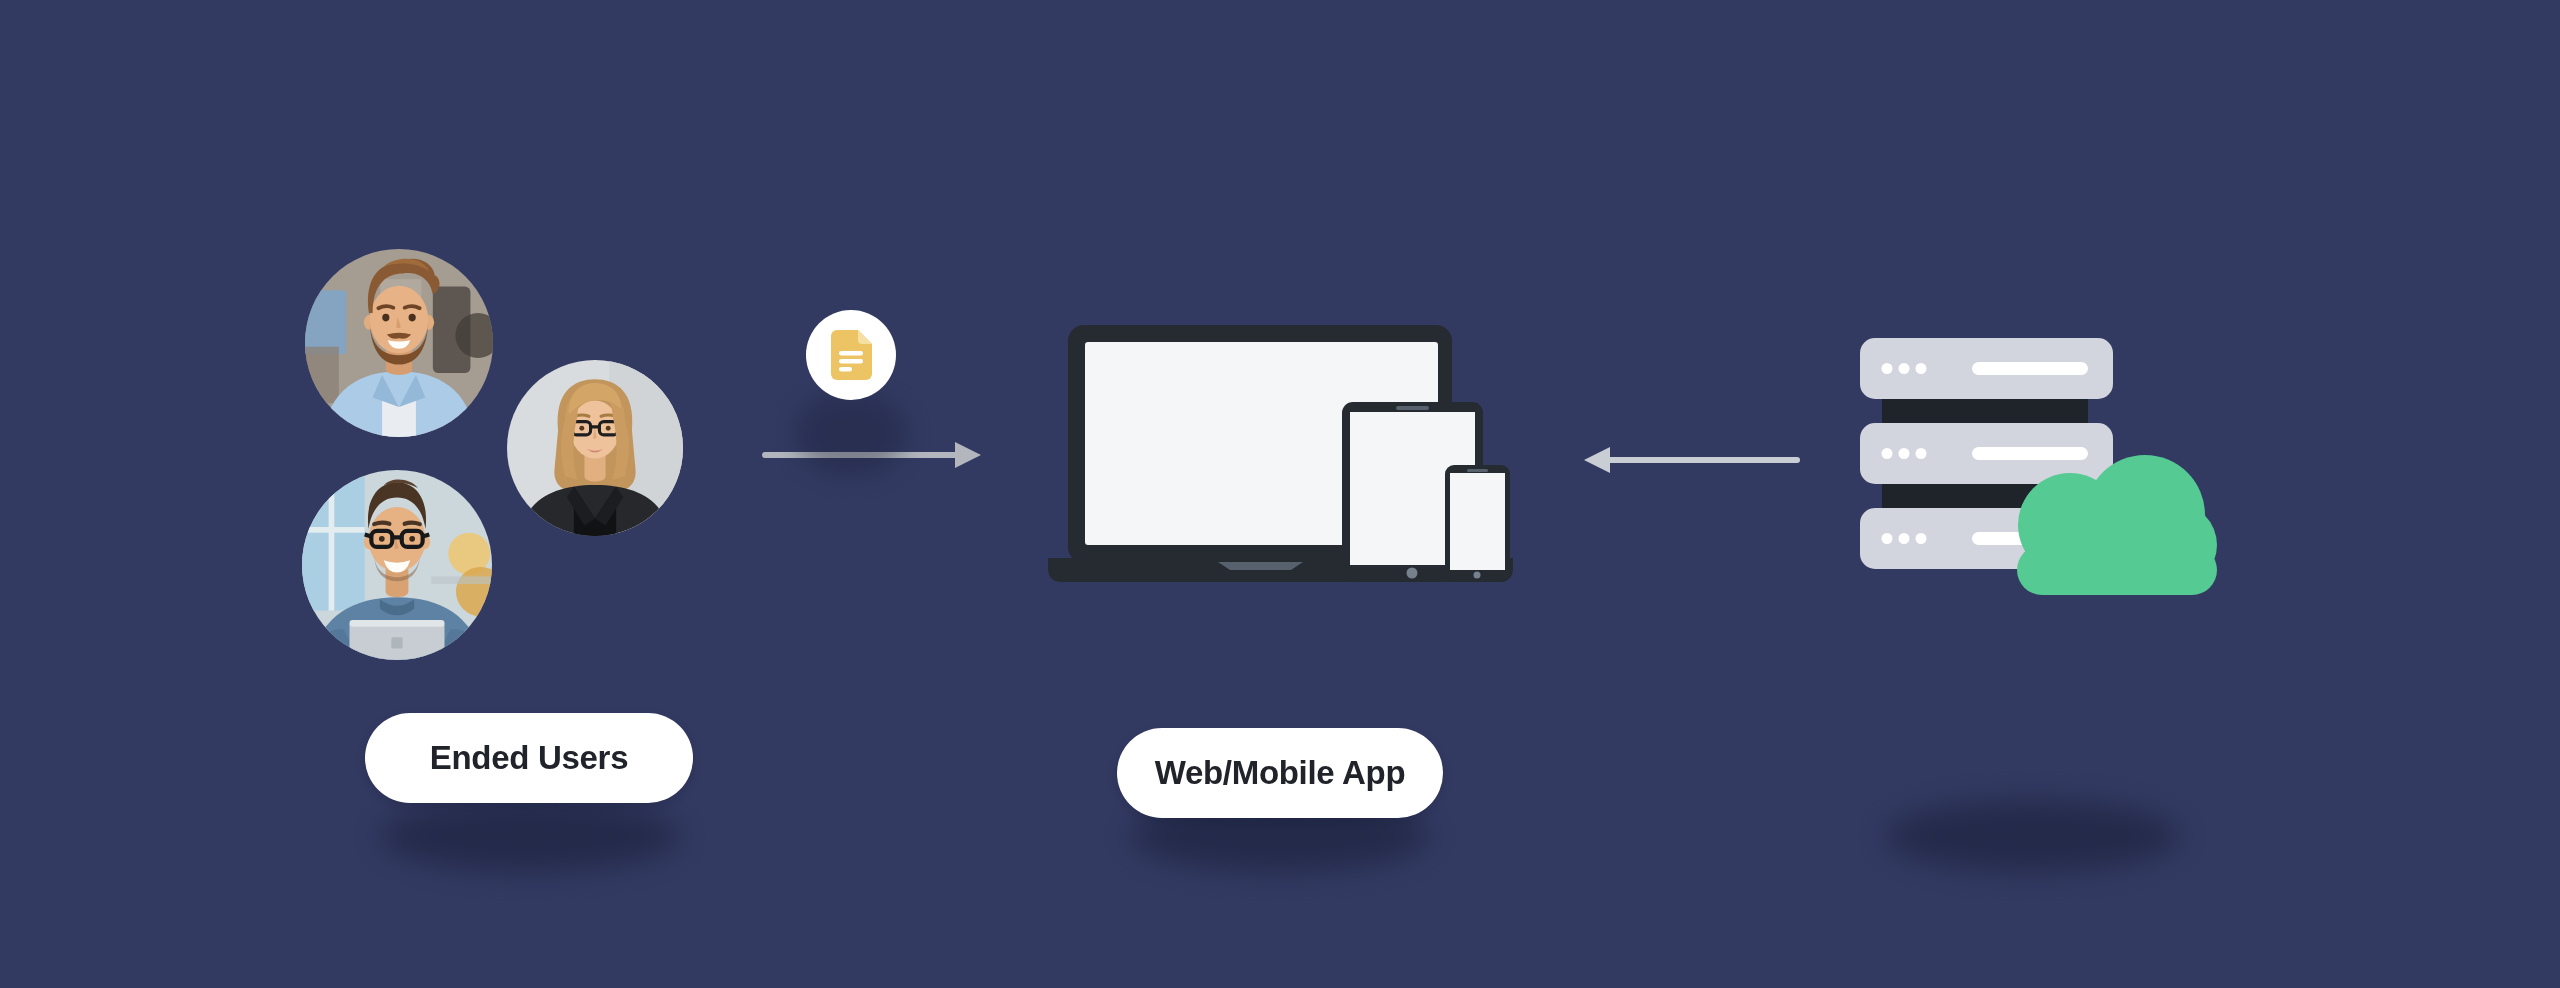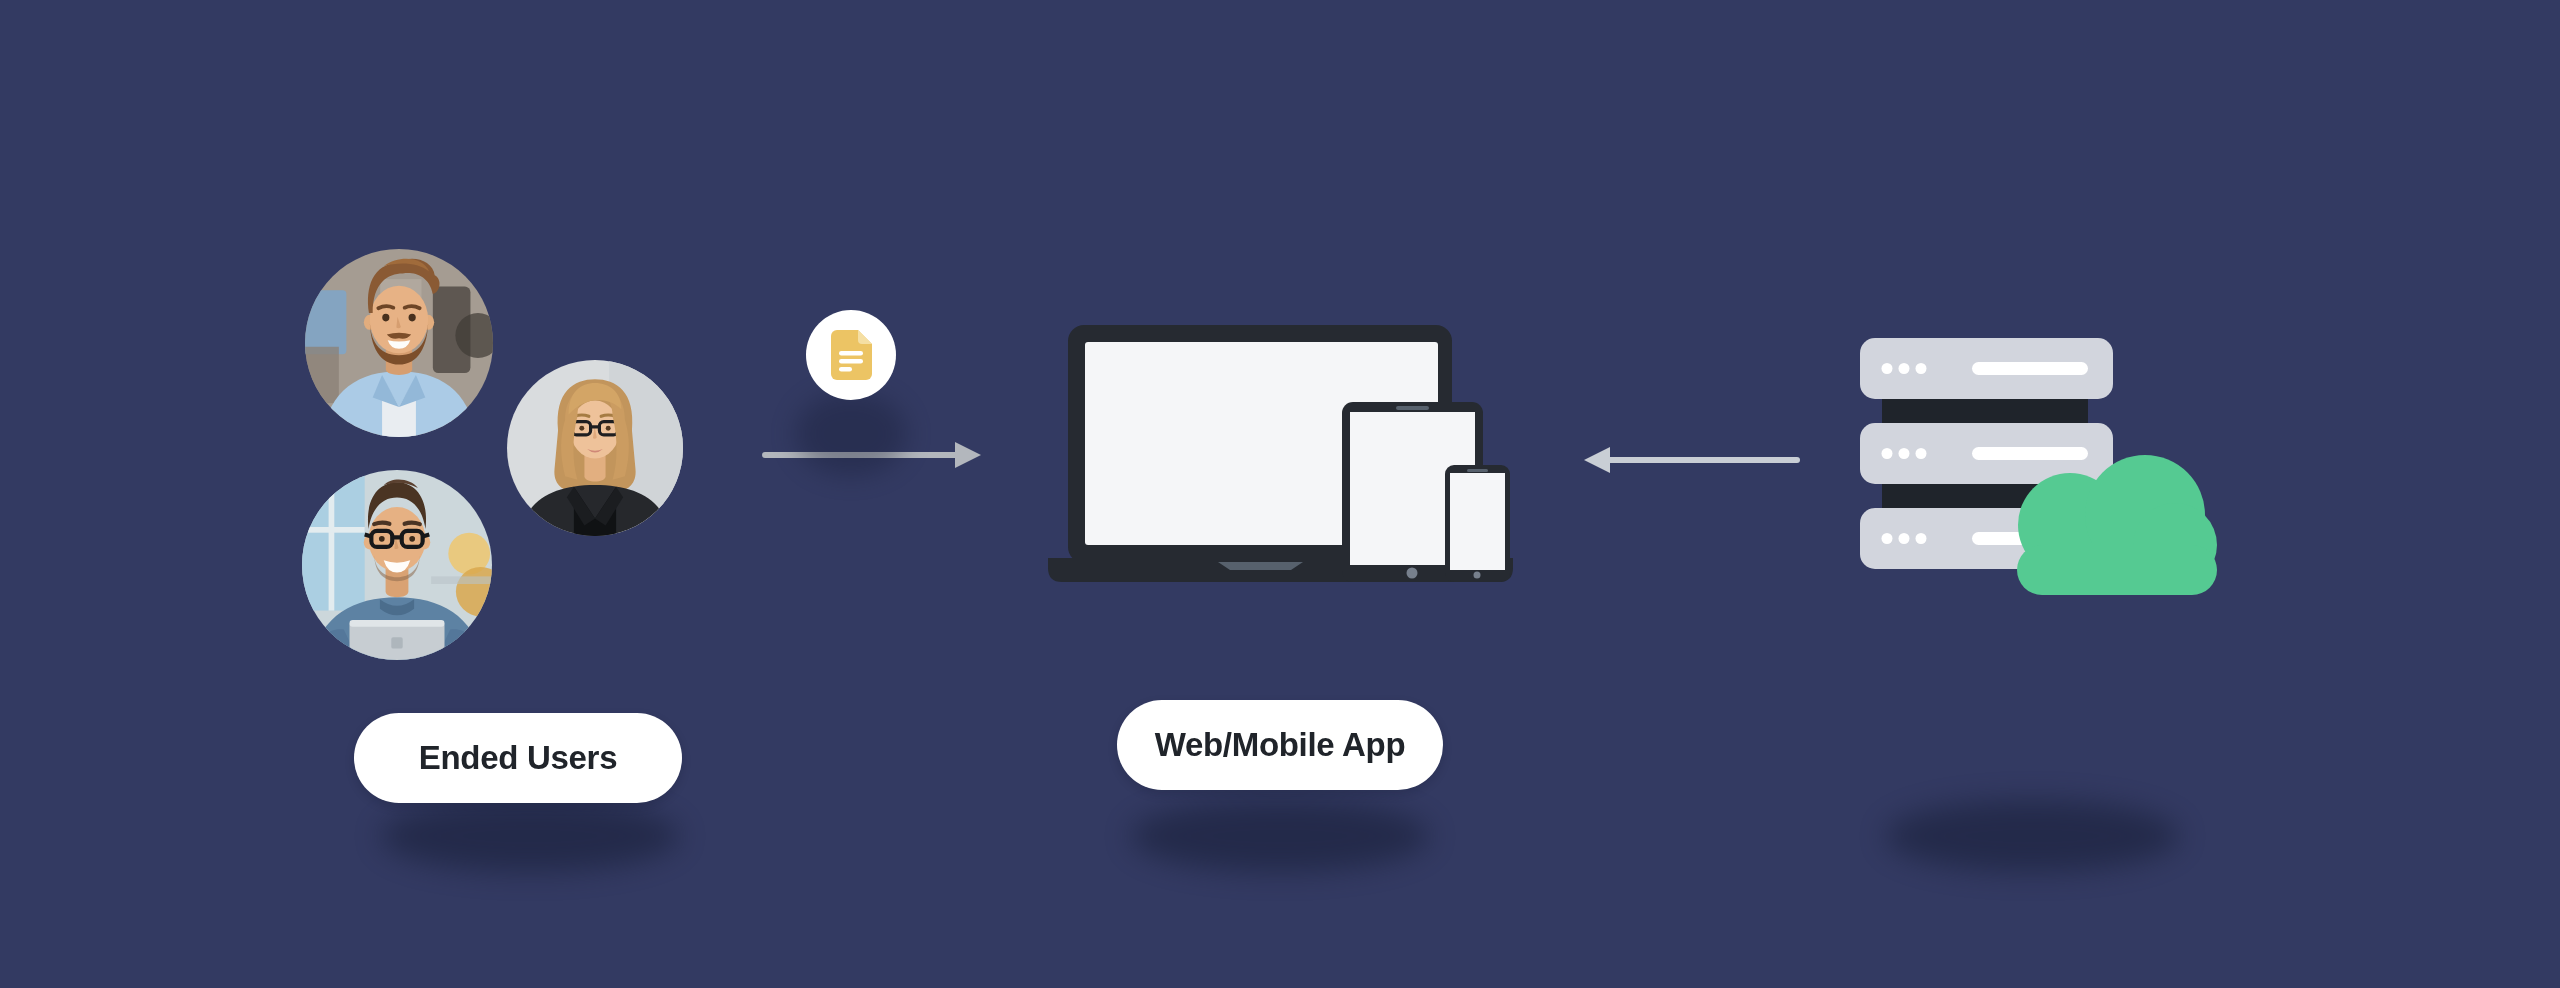--- a/index.html
+++ b/index.html
@@ -156,21 +156,21 @@
       </g>
       <path d="M35,31 C33,13 42,6.5 50,6.5 C58,6.5 67,13 65,31 C63,19 57,14.5 50,14.5 C43,14.5 37,19 35,31 Z" fill="#4a3423"></path>
       <path d="M43,8 C47,3.5 57,4 61,9.5 C55,6 48,6 43,8 Z" fill="#5b4130"></path>
       <rect x="25" y="79" width="50" height="23" rx="3" fill="#c7cdd2"></rect>
       <rect x="25" y="79" width="50" height="3.5" rx="1.75" fill="#e0e5e8"></rect>
       <rect x="47" y="88" width="6" height="6" rx="1" fill="#aeb6bc"></rect>
     </svg>
   </div>
 
   <div class="reflection" style="left:380px;top:800px;width:300px;height:72px"></div>
-  <div class="pill" style="left:354px;top:713px;width:328px">
+  <div class="pill" style="left:365px;top:713px;width:328px">
     <span>Ended Users</span>
   </div>
 
   <div class="soft-shadow" style="left:795px;top:392px;width:112px;height:84px"></div>
   <div class="badge-circle" style="left:806px;top:310px;width:90px;height:90px">
     <svg width="52" height="52" viewBox="0 0 52 52">
       <path class="f-doc" d="M12,1 H33 L47,15 V45 a6,6 0 0 1 -6,6 H12 a6,6 0 0 1 -6,-6 V7 a6,6 0 0 1 6,-6 Z"></path>
       <path class="f-fold" d="M33,1 L47,15 H37 a4,4 0 0 1 -4,-4 Z"></path>
       <rect class="f-white" x="14" y="22" width="24" height="4.5" rx="2.25"></rect>
       <rect class="f-white" x="14" y="30" width="24" height="4.5" rx="2.25"></rect>
@@ -198,21 +198,21 @@
     </g>
     <g>
       <rect class="f-frame" x="400" y="142" width="65" height="117" rx="9"></rect>
       <rect class="f-screen" x="405" y="150" width="55" height="97"></rect>
       <rect class="f-notch" x="422" y="146" width="21" height="3" rx="1.5"></rect>
       <circle class="f-home" cx="432" cy="252" r="3.5"></circle>
     </g>
   </svg>
 
   <div class="reflection" style="left:1130px;top:800px;width:300px;height:72px"></div>
-  <div class="pill" style="left:1117px;top:700px;width:326px">
+  <div class="pill" style="left:1117px;top:728px;width:326px">
     <span>Web/Mobile App</span>
   </div>
 
   <svg class="arrow-r abs" style="left:1578px;top:442px" width="224" height="36">
     <line x1="30" y1="18" x2="219" y2="18" stroke-width="6" stroke-linecap="round"></line>
     <polygon points="32,5 6,18 32,31"></polygon>
   </svg>
 
   <svg class="abs" style="left:1855px;top:330px" width="410" height="280" viewBox="0 0 410 280">
     <rect class="f-slabdark" x="27" y="60" width="206" height="45"></rect>

